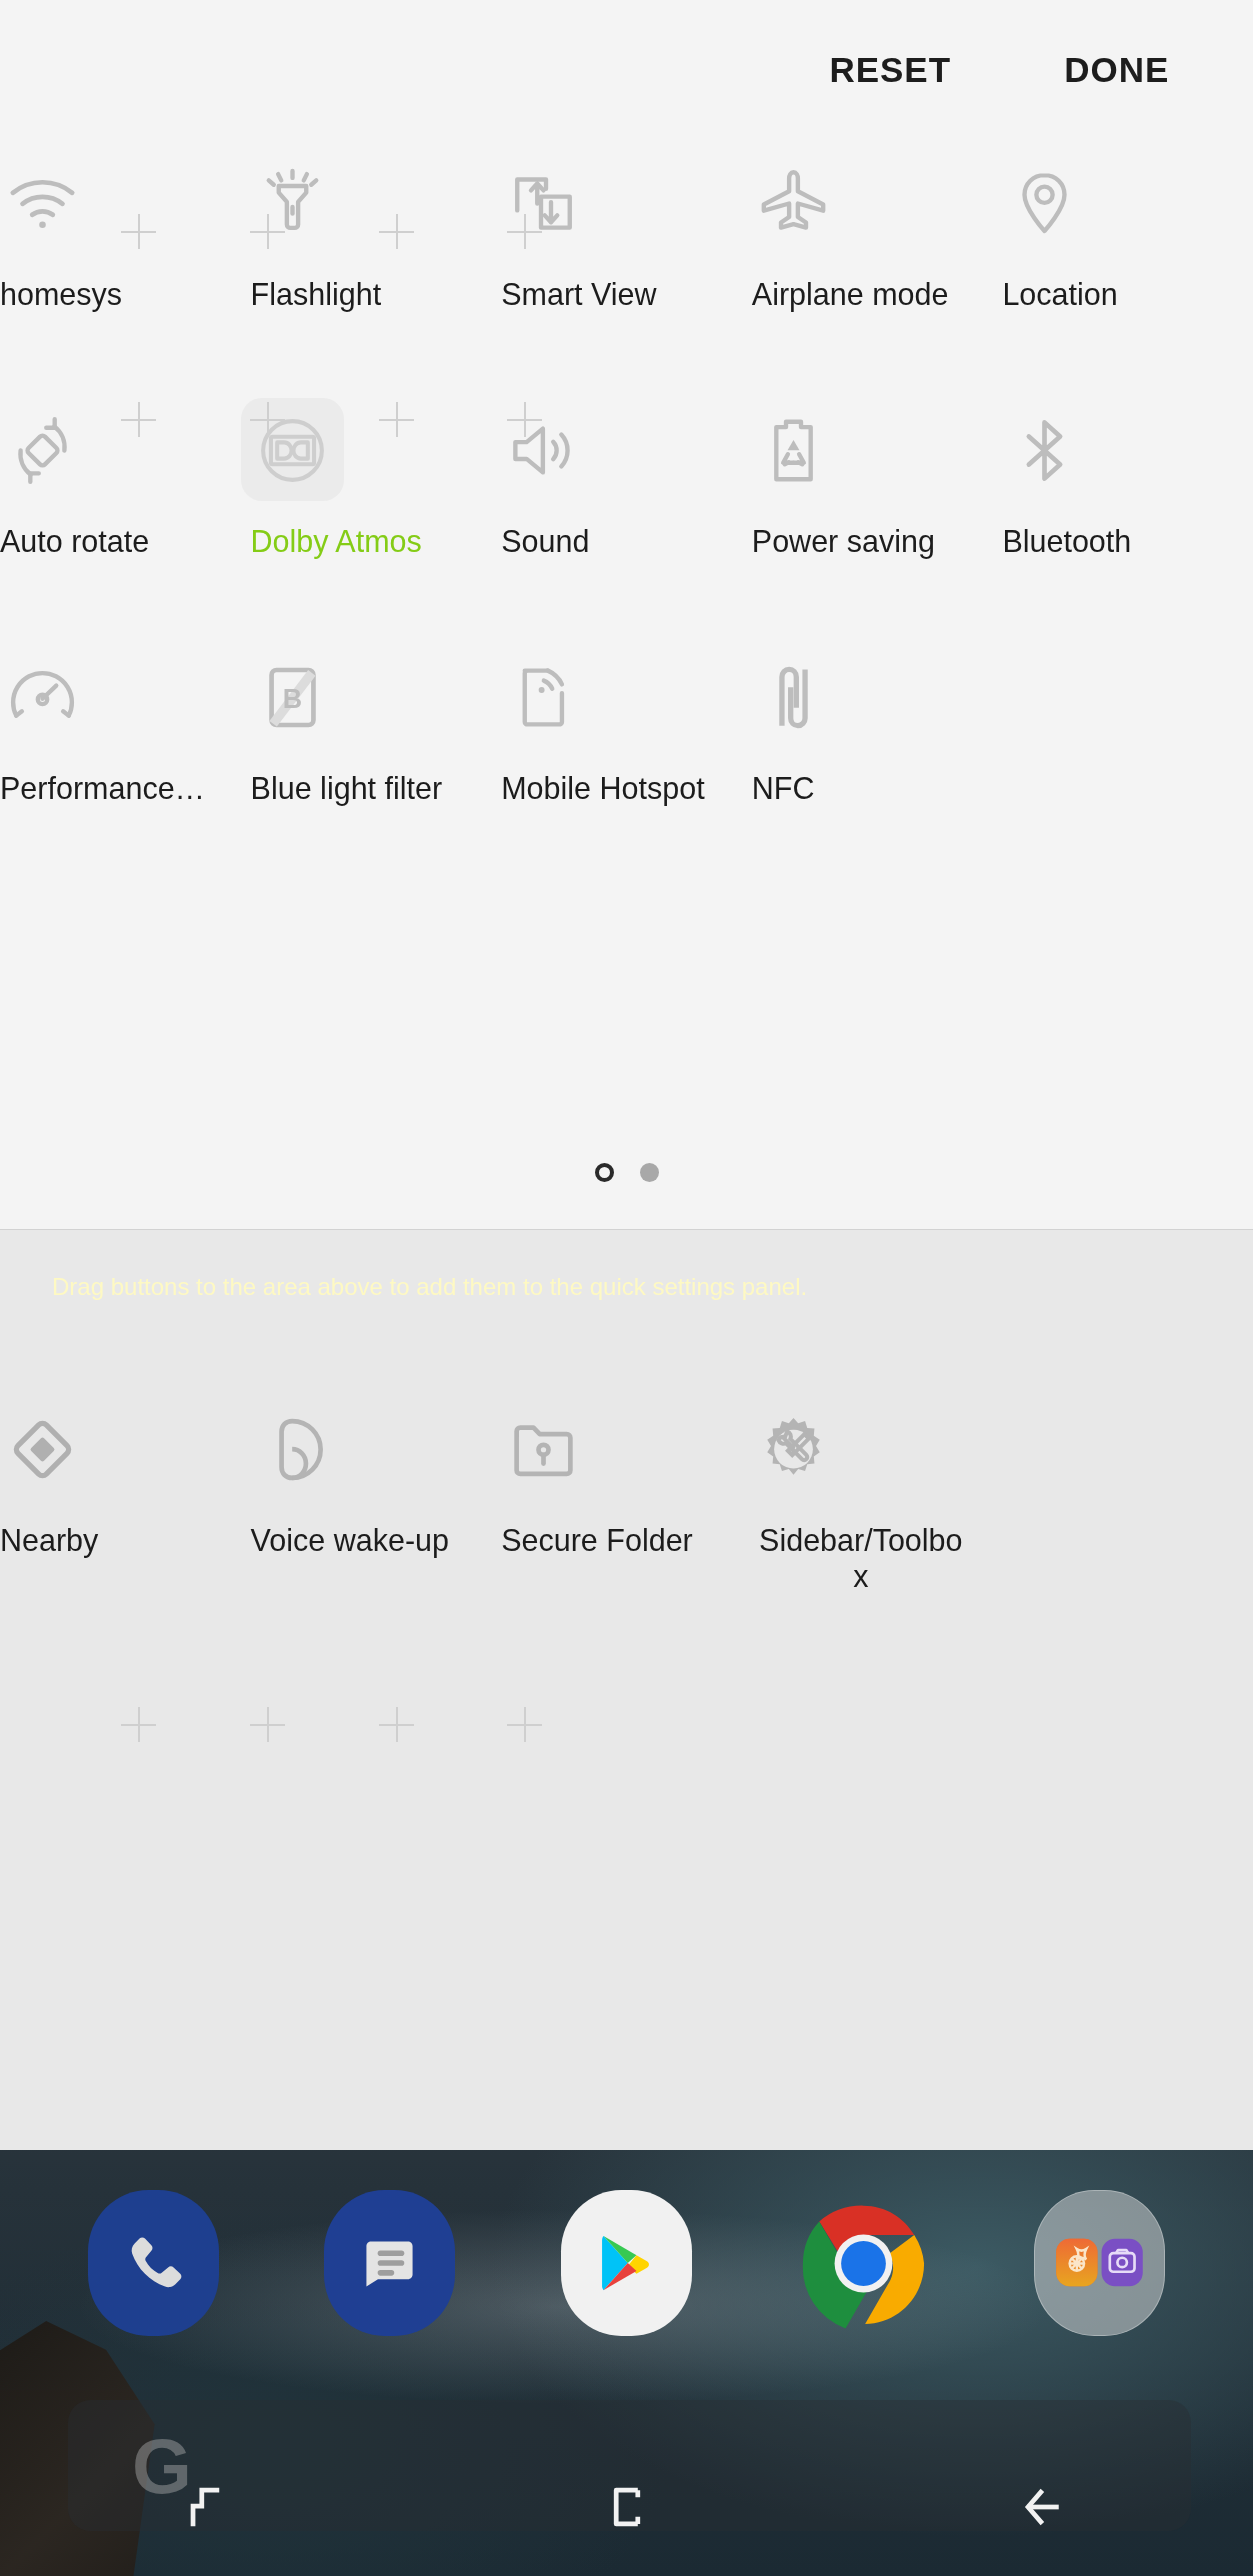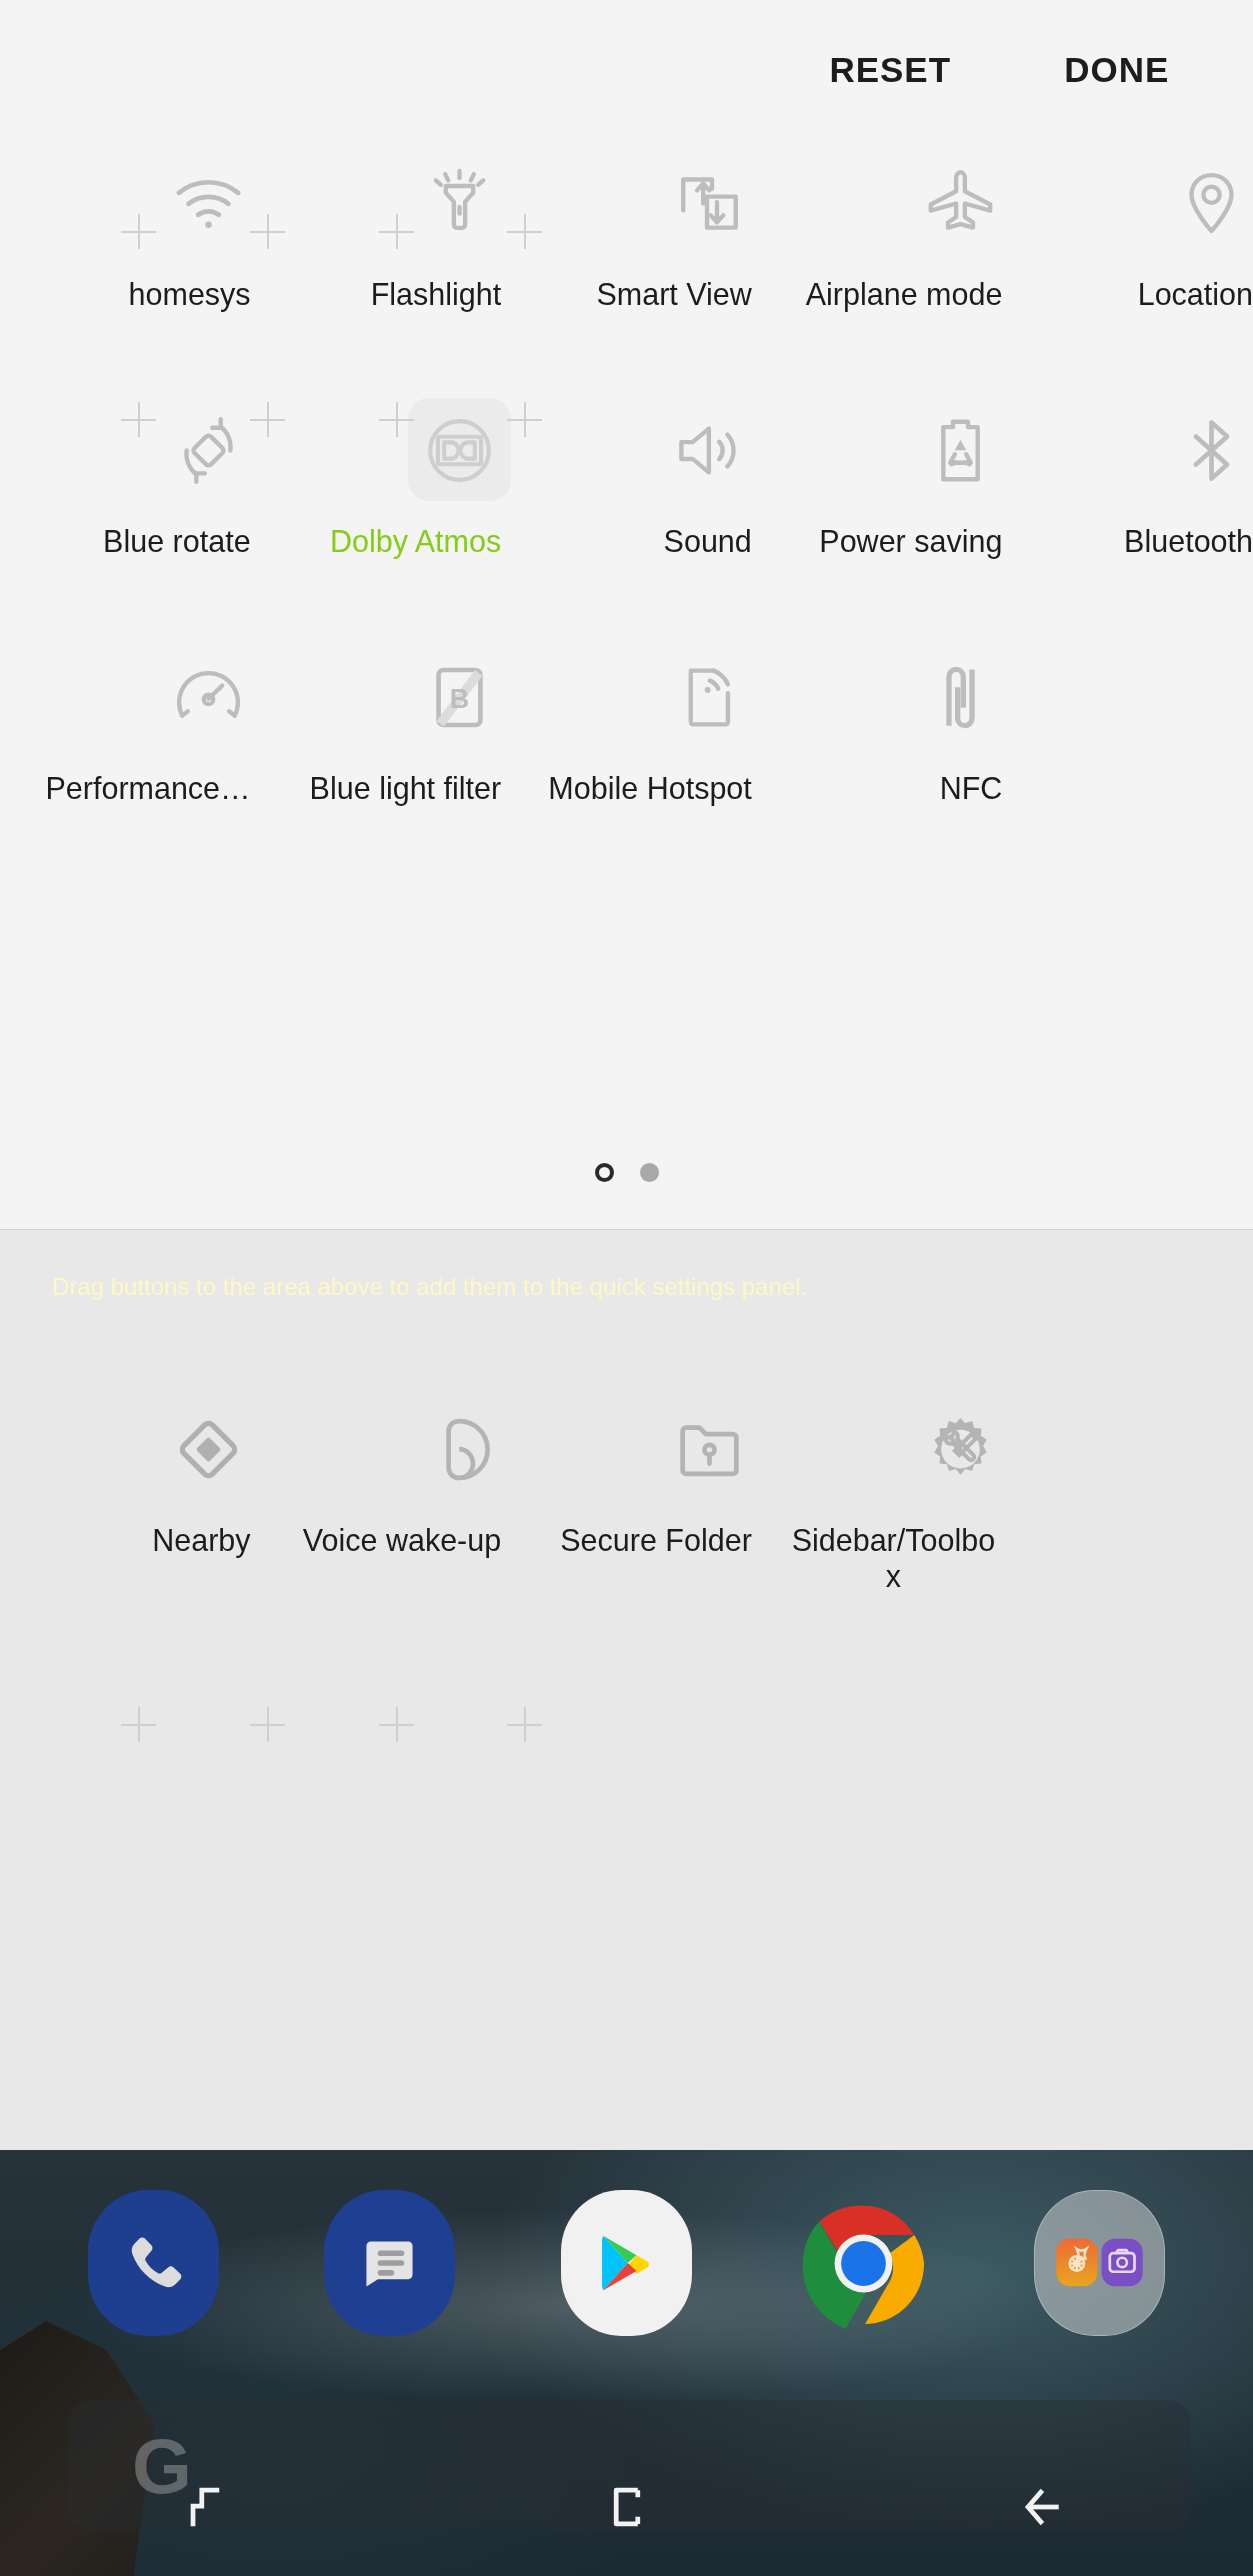--- a/index.html
+++ b/index.html
@@ -66,21 +66,21 @@
   
   .grid {
     position: absolute; left: 0; width: 1253px;
     display: grid; grid-template-columns: repeat(5, 1fr);
   }
   #grid-active { top: 146px; }
   #grid-available { top: 1392px; }
 
   .tile {
     position: relative;
-    display: flex; flex-direction: column; align-items: flex-end;
+    display: flex; flex-direction: column; align-items: flex-start;
     padding-top: 15.7px;
     height: 247px;
     cursor: pointer;
   }
   .tile-icon {
     width: 84px; height: 84px;
     display: flex; align-items: center; justify-content: center;
     margin-bottom: 31px;
   }
   .tile-icon svg { width: 75px; height: 75px; display: block; }
@@ -244,21 +244,21 @@
 
       <div class="tile">
         <div class="tile-icon">
           <svg viewBox="0 0 24 24" fill="none" stroke="#bdbdbd" stroke-width="1.4" stroke-linecap="round" stroke-linejoin="round">
             <rect x="8.3" y="8.3" width="7.4" height="7.4" rx="1.1" transform="rotate(45 12 12)"></rect>
             <path d="M15.8 4.3A8.4 8.4 0 0 1 19 12"></path>
             <path d="M8.2 19.7A8.4 8.4 0 0 1 5 12"></path>
             <path d="M15.9 2v2.7h-2.7M8.1 22v-2.7h2.7"></path>
           </svg>
         </div>
-        <div class="tile-label">Blue rotate</div>
+        <div class="tile-label">Auto rotate</div>
       </div>
 
 
       <div class="tile dim">
         <div class="tile-icon">
           <svg viewBox="0 0 24 24" fill="none" stroke="#b0b0b0" stroke-width="1.3" stroke-linejoin="round">
             <circle cx="12" cy="12" r="9.4"></circle>
             <rect x="5.1" y="7.6" width="13.8" height="8.8" rx="0.5"></rect>
             <path d="M7.1 9.4h2.2c1.4 0 2.4 1.2 2.4 2.6s-1 2.6-2.4 2.6H7.1z"></path>
             <path d="M16.9 9.4h-2.2c-1.4 0-2.4 1.2-2.4 2.6s1 2.6 2.4 2.6h2.2z"></path>

